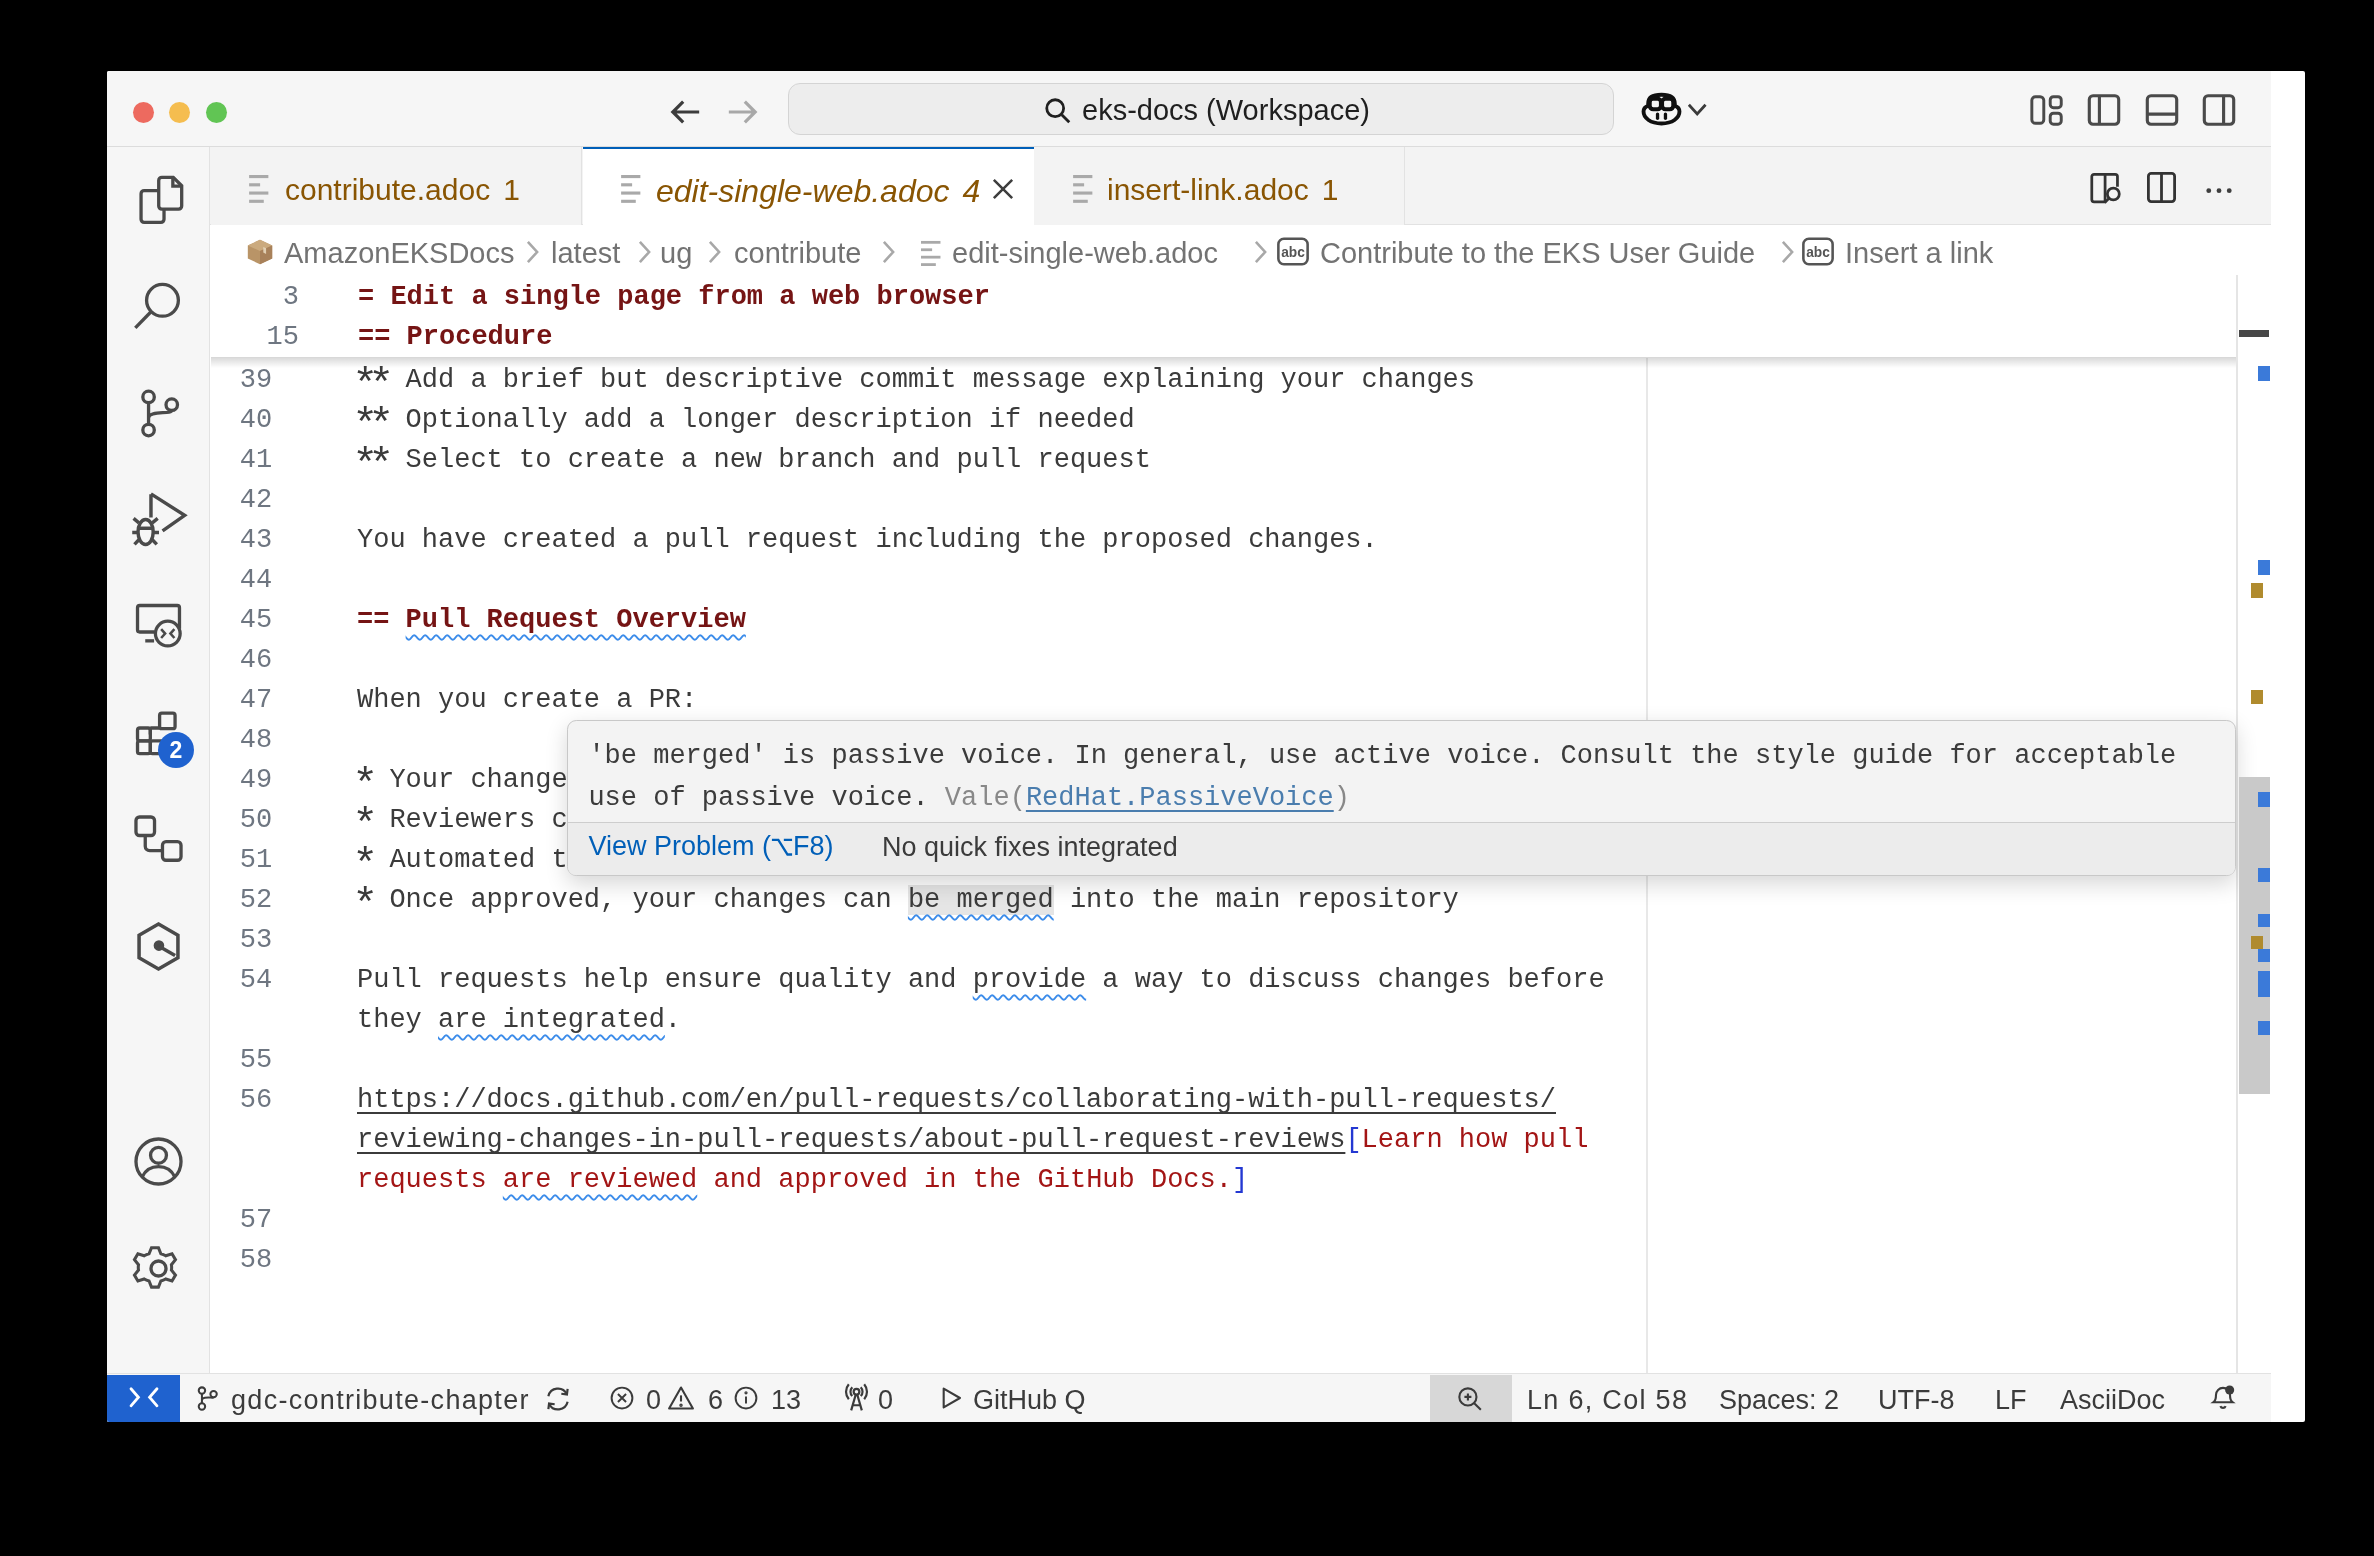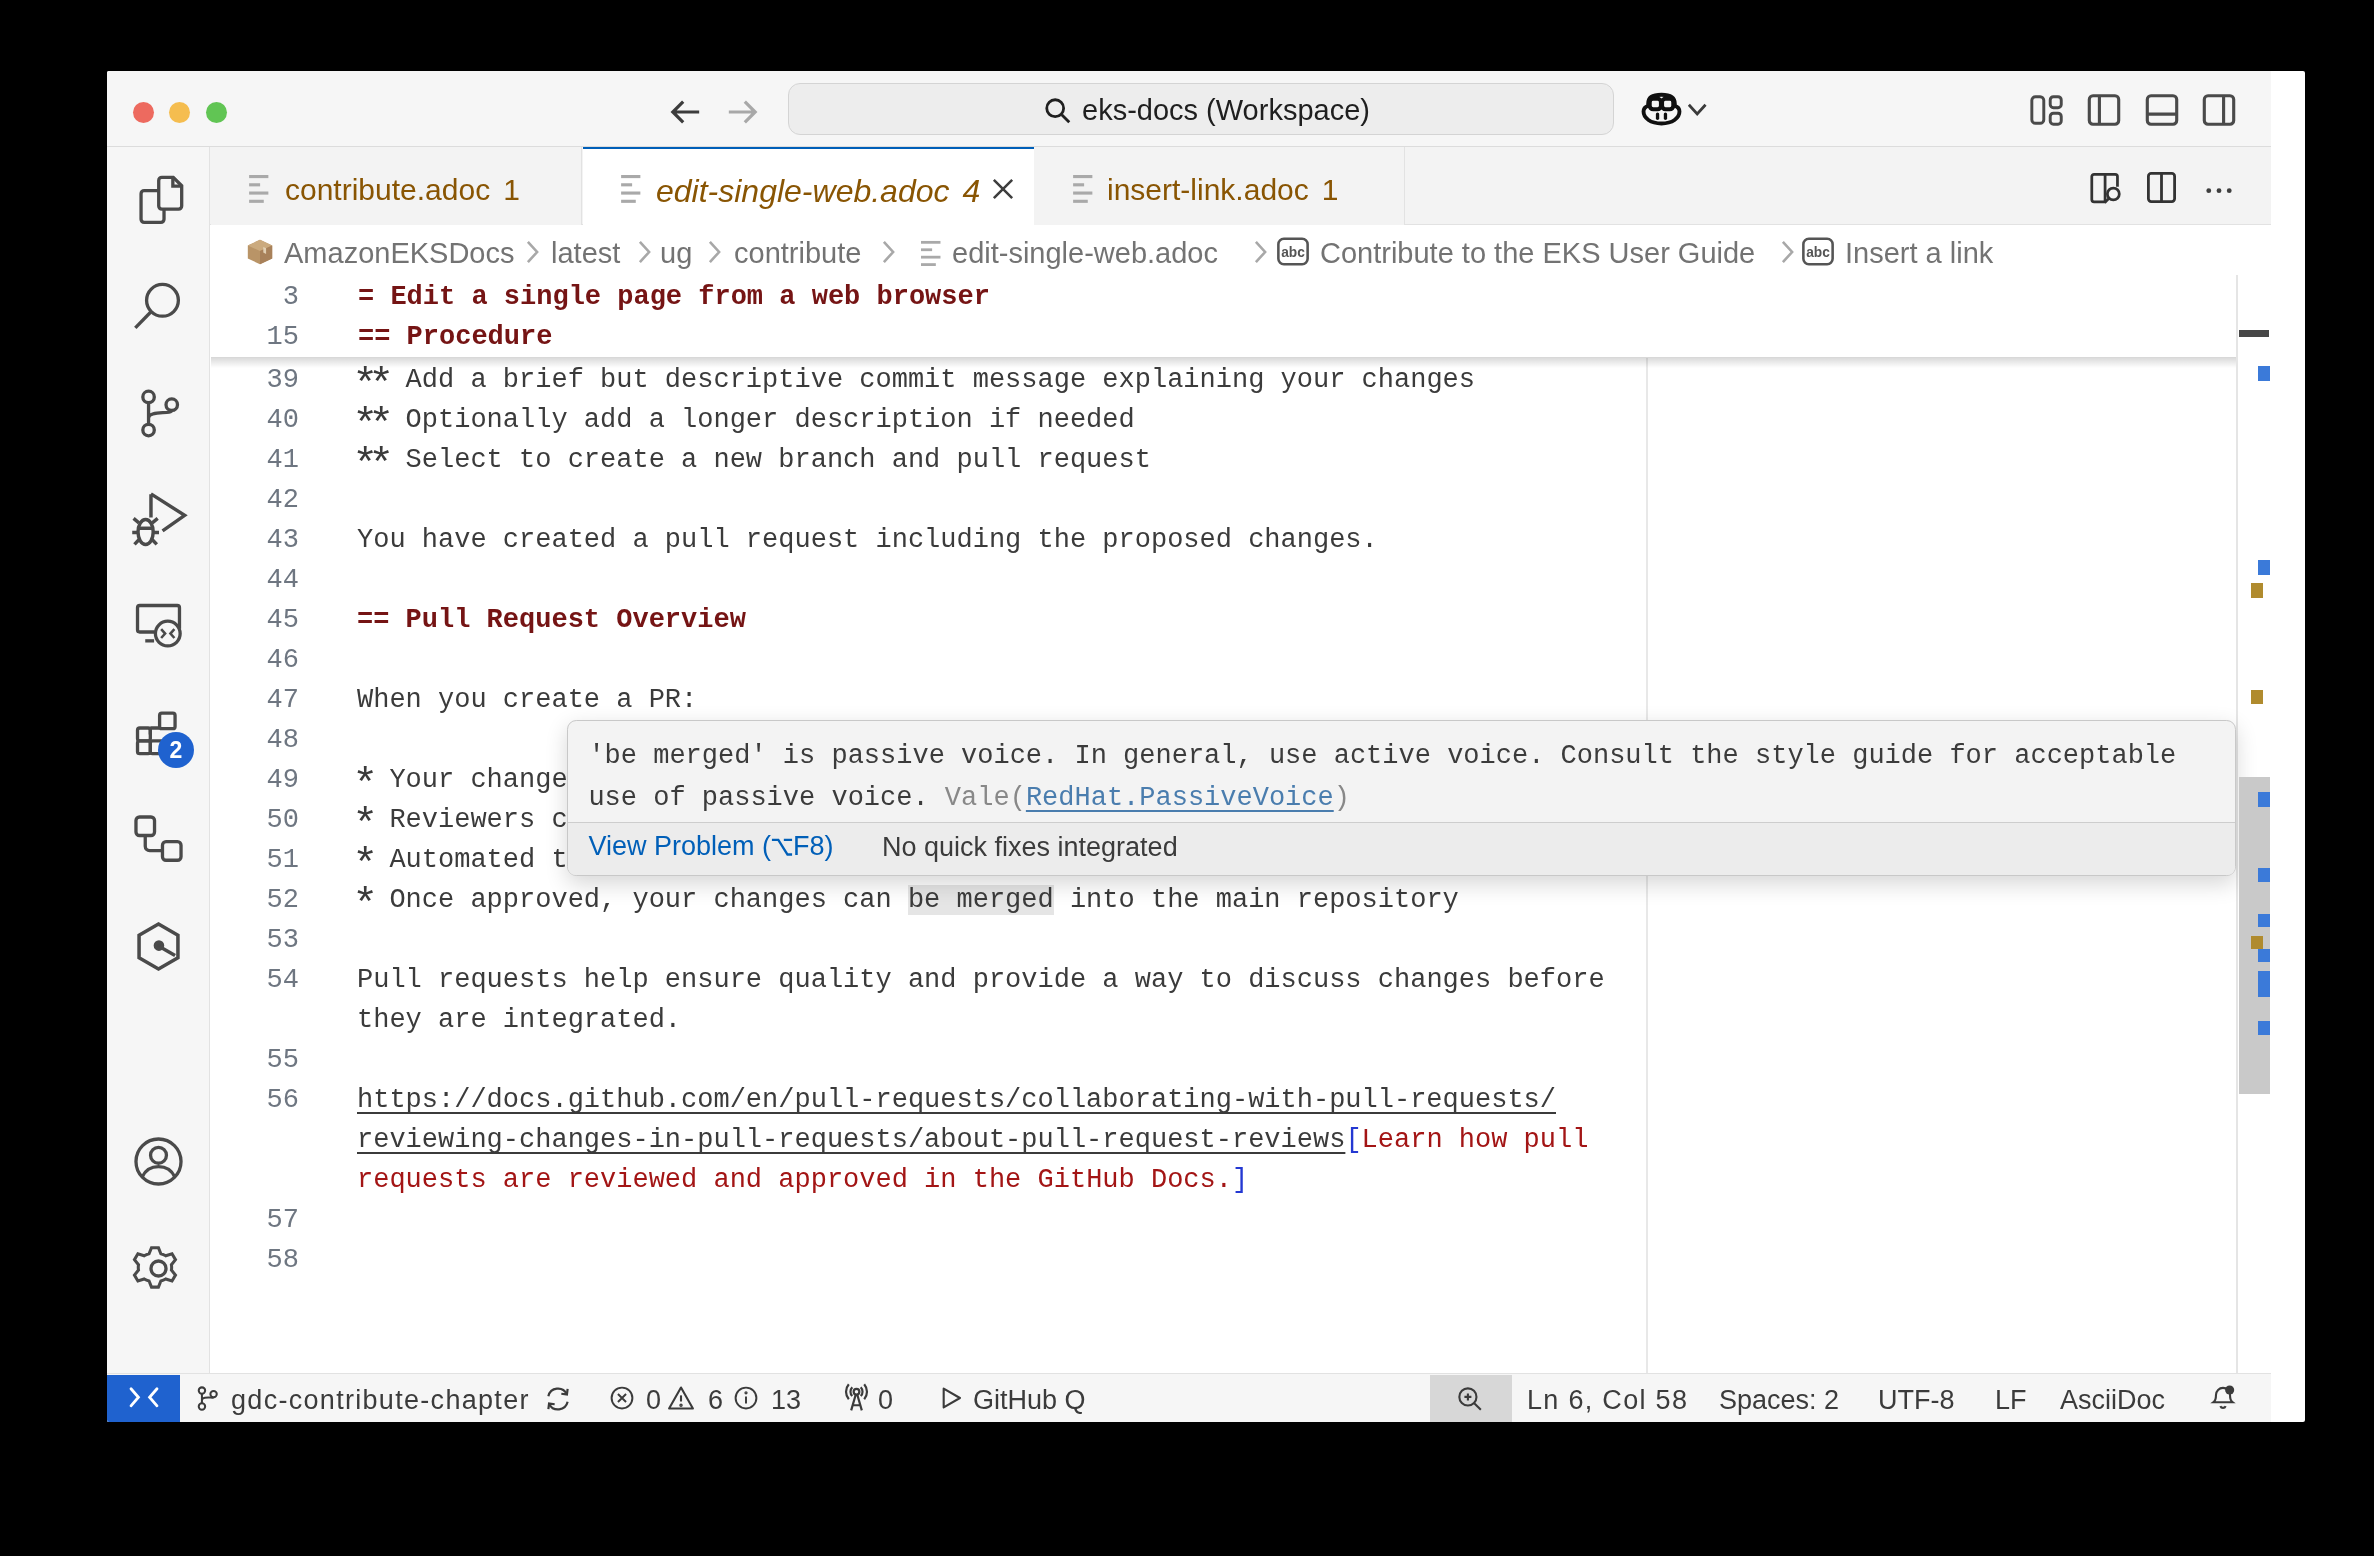--- a/index.html
+++ b/index.html
@@ -12,26 +12,26 @@
 #tabstrip{left:210px;top:147px;width:2061px;height:78px;background:#f3f3f3;border-bottom:1.9px solid #e2e2e2}
 .tab{top:147px;height:78px;background:#f3f3f3;border-right:1.9px solid #e2e2e2}
 #tab2{background:#ffffff;border-top:2.8px solid #005fb8;border-bottom:1.9px solid #fff}
 .tablbl{font-size:30px;color:#895503;top:173px;white-space:pre}
 #activitybar{left:107px;top:147px;width:103px;height:1226px;background:#f6f6f6;border-right:1.9px solid #e2e2e2}
 #breadcrumb{left:211px;top:225px;width:2059px;height:51px;background:#fff}
 .bc{font-size:29px;color:#737373;top:237px;white-space:pre}
 #sticky{left:211px;top:277px;width:2025px;height:80px;background:#fff}
 #stickyshadow{left:211px;top:357px;width:2025px;height:11px;background:linear-gradient(to bottom,rgba(0,0,0,0.14),rgba(0,0,0,0));border-top:0.9px solid #d8d8d8}
 .codecol{font-size:27px;line-height:40px;color:#3b3b3b;white-space:pre}
-#lnums{left:213px;top:360px;width:86px;text-align:right;color:#6e7681}
+#lnums{left:213px;top:360px;width:86px;text-align:center;color:#6e7681}
 #code{left:357px;top:360px}
 #slnums{left:213px;top:277px;width:86px;text-align:right;color:#6e7681}
 #scode{left:358px;top:277px}
 .h{color:#751414;font-weight:bold}
-.wavy{text-decoration-style:wavy;text-decoration-color:#3c8cea;text-decoration-thickness:2.4px;text-underline-offset:6.5px;text-decoration-skip-ink:none}
+.wavy{text-decoration:underline;text-decoration-style:wavy;text-decoration-color:#3c8cea;text-decoration-thickness:2.4px;text-underline-offset:6.5px;text-decoration-skip-ink:none}
 .lnk{text-decoration:underline;text-underline-offset:4.6px;text-decoration-thickness:2px;text-decoration-skip-ink:none}
 .str{color:#a31515}
 .brk{color:#2438d2}
 .hl{background:#e5e5e5}
 .ast{display:inline-block;transform:translateY(5.6px) scale(1.6,1.6);transform-origin:50% 50%}
 #vline1{left:1646px;top:357px;width:1.9px;height:1016px;background:#e8e8e8}
 #vline2{left:2236px;top:275px;width:1.9px;height:1098px;background:#e5e5e5}
 #statusbar{left:107px;top:1373px;width:2164px;height:50px;background:#f6f6f6;border-top:1.9px solid #e2e2e2}
 .st{font-size:27px;color:#3b3b3b;top:1385px;white-space:pre}
 #tooltip{left:567px;top:720px;width:1669px;height:156px;background:#f3f3f3;border:1.9px solid #c8c8c8;border-radius:9.3px;box-shadow:0 7.4px 22px rgba(0,0,0,.16)}

